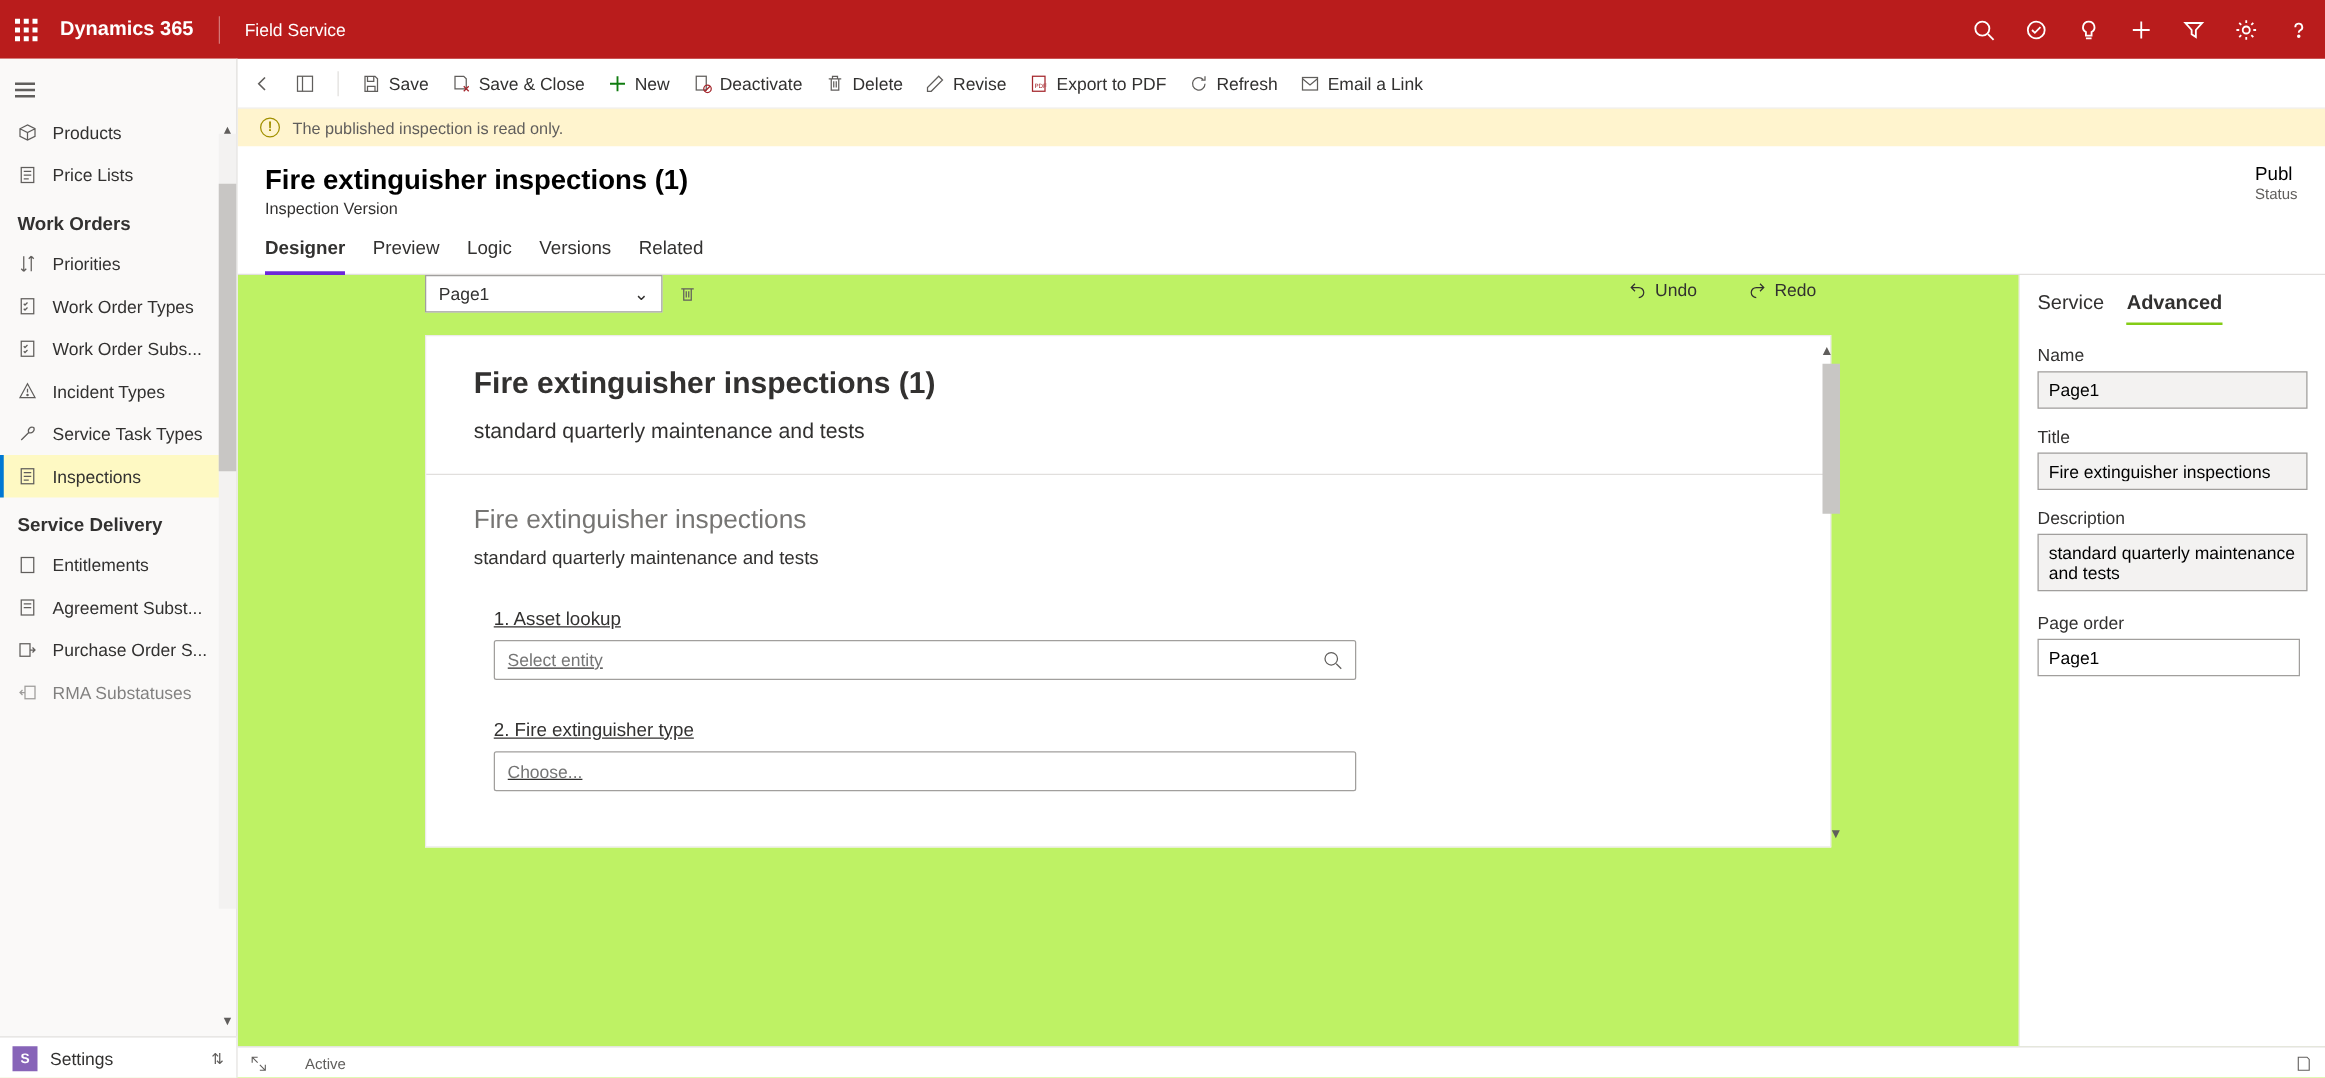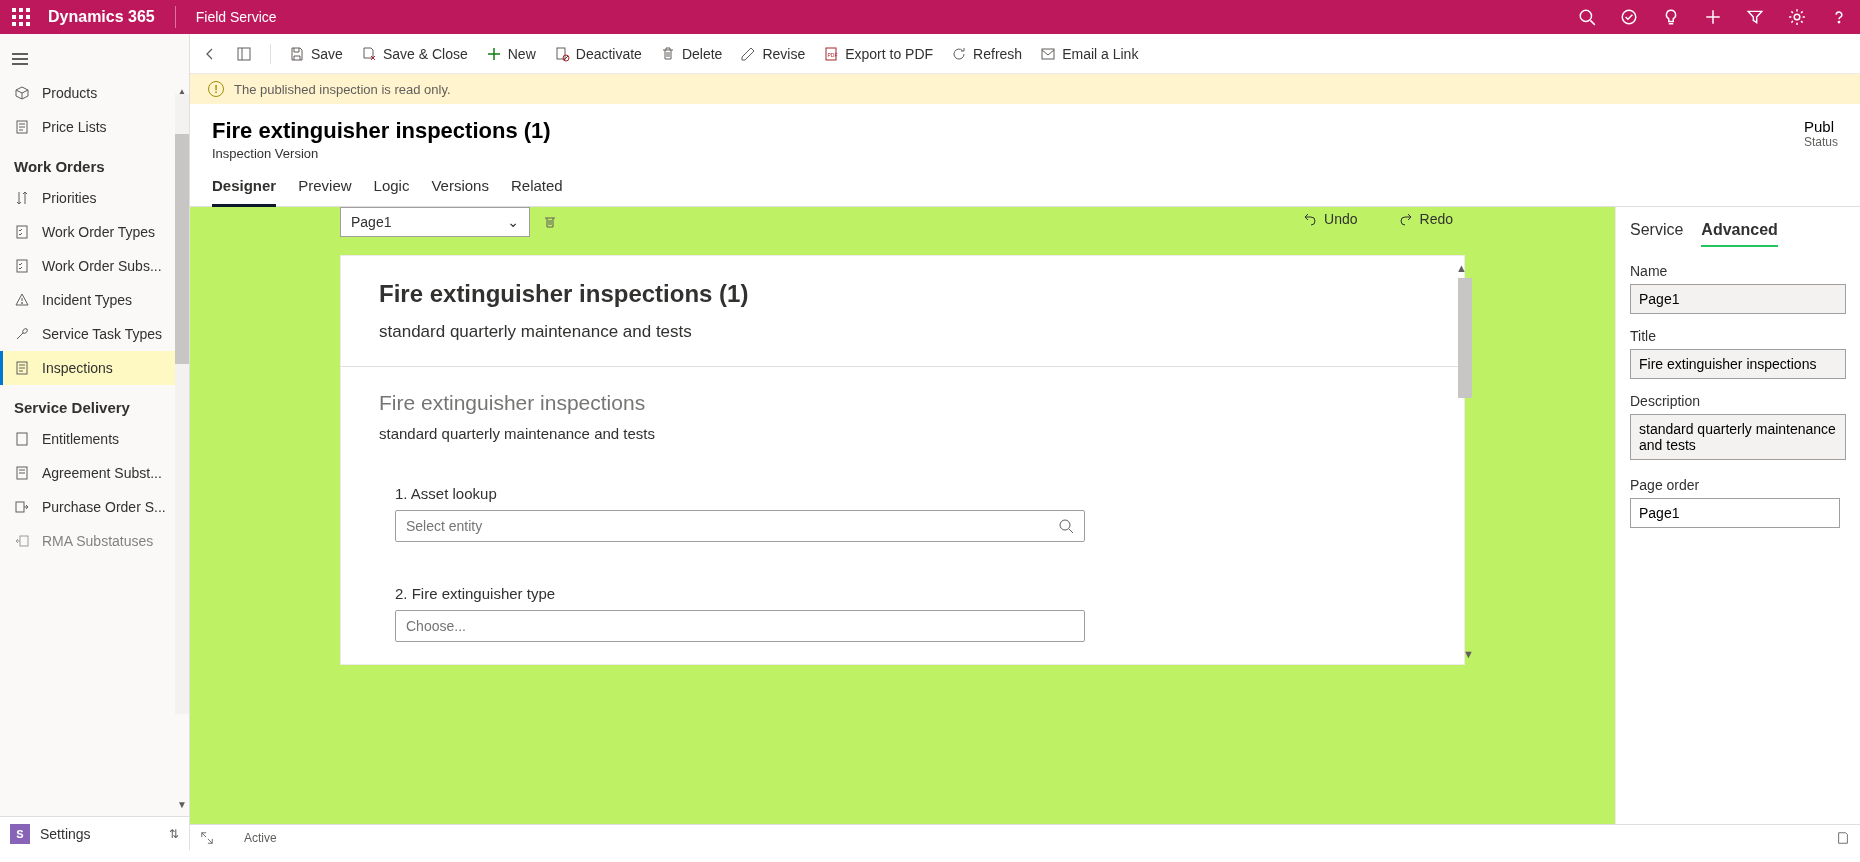--- a/index.html
+++ b/index.html
@@ -1,17 +1,17 @@
 <!DOCTYPE html>
 <html><head>
   <meta charset="utf-8">
   <style>
     * { box-sizing: border-box; margin: 0; padding: 0; }
     body { font-family: "Segoe UI", sans-serif; font-size: 14px; color: #323130; overflow: hidden; width: 1860px; height: 862px; background: #fff; }
-    .topbar { height: 34px; background: #be185d; display: flex; align-items: center; color: #fff; padding: 0 12px; }
+    .topbar { height: 47px; background: #b91c1c; display: flex; align-items: center; color: #fff; padding: 0 12px; }
     .waffle { width: 18px; height: 18px; display: grid; grid-template-columns: repeat(3,4px); grid-template-rows: repeat(3,4px); gap: 3px; margin-right: 18px; }
     .waffle span { background: #fff; }
     .brand { font-weight: 600; font-size: 16px; }
     .topbar-divider { width: 1px; height: 22px; background: rgba(255,255,255,0.4); margin: 0 20px; }
     .module { font-size: 14px; font-weight: 400; }
     .topbar-spacer { flex: 1; }
     .topbar-icons { display: flex; gap: 24px; align-items: center; }
     .topbar-icons .ticon { width: 18px; height: 18px; display: flex; align-items: center; justify-content: center; cursor: pointer; }
     .app { display: flex; height: calc(100% - 46px); }
     .sidebar { width: 190px; border-right: 1px solid #e1dfdd; display: flex; flex-direction: column; background: #faf9f8; position: relative; }
@@ -36,46 +36,46 @@
     .notice-icon { width: 16px; height: 16px; border: 1.5px solid #a19000; border-radius: 50%; display: flex; align-items: center; justify-content: center; color: #a19000; font-size: 11px; font-weight: 600; }
     .header { padding: 14px 22px 0; display: flex; align-items: flex-start; }
     .header-left { flex: 1; }
     .record-title { font-size: 22px; font-weight: 600; color: #000; }
     .record-sub { font-size: 13px; color: #323130; margin-top: 2px; }
     .header-right { text-align: left; }
     .hr-val { font-size: 15px; color: #000; }
     .hr-lbl { font-size: 12px; color: #605e5c; }
     .tabs { display: flex; gap: 22px; padding: 16px 22px 0; border-bottom: 1px solid #e1dfdd; }
     .tab { padding-bottom: 10px; cursor: pointer; font-size: 15px; color: #323130; }
-    .tab.active { font-weight: 600; border-bottom: 3px solid #0f172a; margin-bottom: -1px; }
+    .tab.active { font-weight: 600; border-bottom: 3px solid #6d28d9; margin-bottom: -1px; }
     .canvas-wrap { flex: 1; display: flex; background: #bef264; overflow: hidden; }
     .canvas { flex: 1; padding: 0 150px 0 150px; position: relative; overflow: hidden;}
     .page-row { display: flex; align-items: center; gap: 12px; margin-top: 0; }
     .page-select { width: 190px; border: 1px solid #a19f9d; background: #fff; padding: 6px 10px; display: flex; justify-content: space-between; align-items: center; cursor: pointer; font-size: 14px; }
     .del-icon { width: 16px; height: 16px; color: #605e5c; cursor: pointer; }
     .undo-redo { position: absolute; right: 162px; top: 4px; display: flex; gap: 40px; font-size: 14px; color: #323130; }
     .undo-redo div { display: flex; align-items: center; gap: 6px; cursor: pointer; }
     .form-card { background: #fff; border: 1px solid #edebe9; margin-top: 18px; position: relative; height: 410px;}
     .form-card-inner { padding: 24px 38px; height:100%;}
     .card-title { font-size: 24px; font-weight: 600; }
     .card-desc { font-size: 17px; color: #323130; margin-top: 14px; }
     .card-hr { border: none; border-top: 1px solid #e1dfdd; margin: 24px -38px; }
     .section-title { font-size: 21px; color: #767573; font-weight: 400; }
     .section-desc { font-size: 15px; color: #323130; margin-top: 10px; }
-    .q { margin-top: 43px; padding-left: 16px; }
+    .q { margin-top: 32px; padding-left: 16px; text-decoration: underline; }
     .q-label { font-size: 15px; color: #323130; margin-bottom: 8px;}
     .q-input { width: 690px; border: 1px solid #a19f9d; border-radius: 2px; padding: 7px 10px; display: flex; align-items: center; background: #fff;}
     .q-input input { border: none; outline: none; flex: 1; font-size: 14px; background: transparent;}
     .card-scroll { position: absolute; right: -10px; top: 6px; width: 18px; }
     .card-scroll .tri { font-size: 11px; color: #605e5c;}
     .card-scroll .bar { width: 14px; height: 120px; background: #c8c6c4; margin: 4px 0 0 2px; }
     .sidepanel { width: 245px; background: #fff; border-left: 1px solid #edebe9; padding: 14px 14px; overflow:hidden;}
     .sp-tabs { display: flex; gap: 18px; font-size: 16px; margin-bottom: 16px;}
     .sp-tab { cursor: pointer; padding-bottom: 6px;}
-    .sp-tab.active { font-weight: 600; border-bottom: 2px solid #22c55e;}
+    .sp-tab.active { font-weight: 600; border-bottom: 2px solid #84cc16;}
     .field { margin-bottom: 14px;}
     .field label { display: block; font-size: 14px; margin-bottom: 5px; color:#323130;}
     .field input, .field textarea { width: 100%; border: 1px solid #a19f9d; padding: 6px 8px; font-family: inherit; font-size: 14px; resize: none;}
     .field input.ro, .field textarea.ro { background: #f3f2f1; }
     .statusbar { height: 26px; border-top: 1px solid #e1dfdd; display: flex; align-items: center; gap: 30px; padding: 0 10px; font-size: 12px; color: #605e5c;}
     .statusbar .sicon { width:14px;height:14px;}
     svg { display:block;}
   </style>
 </head>
 <body>

